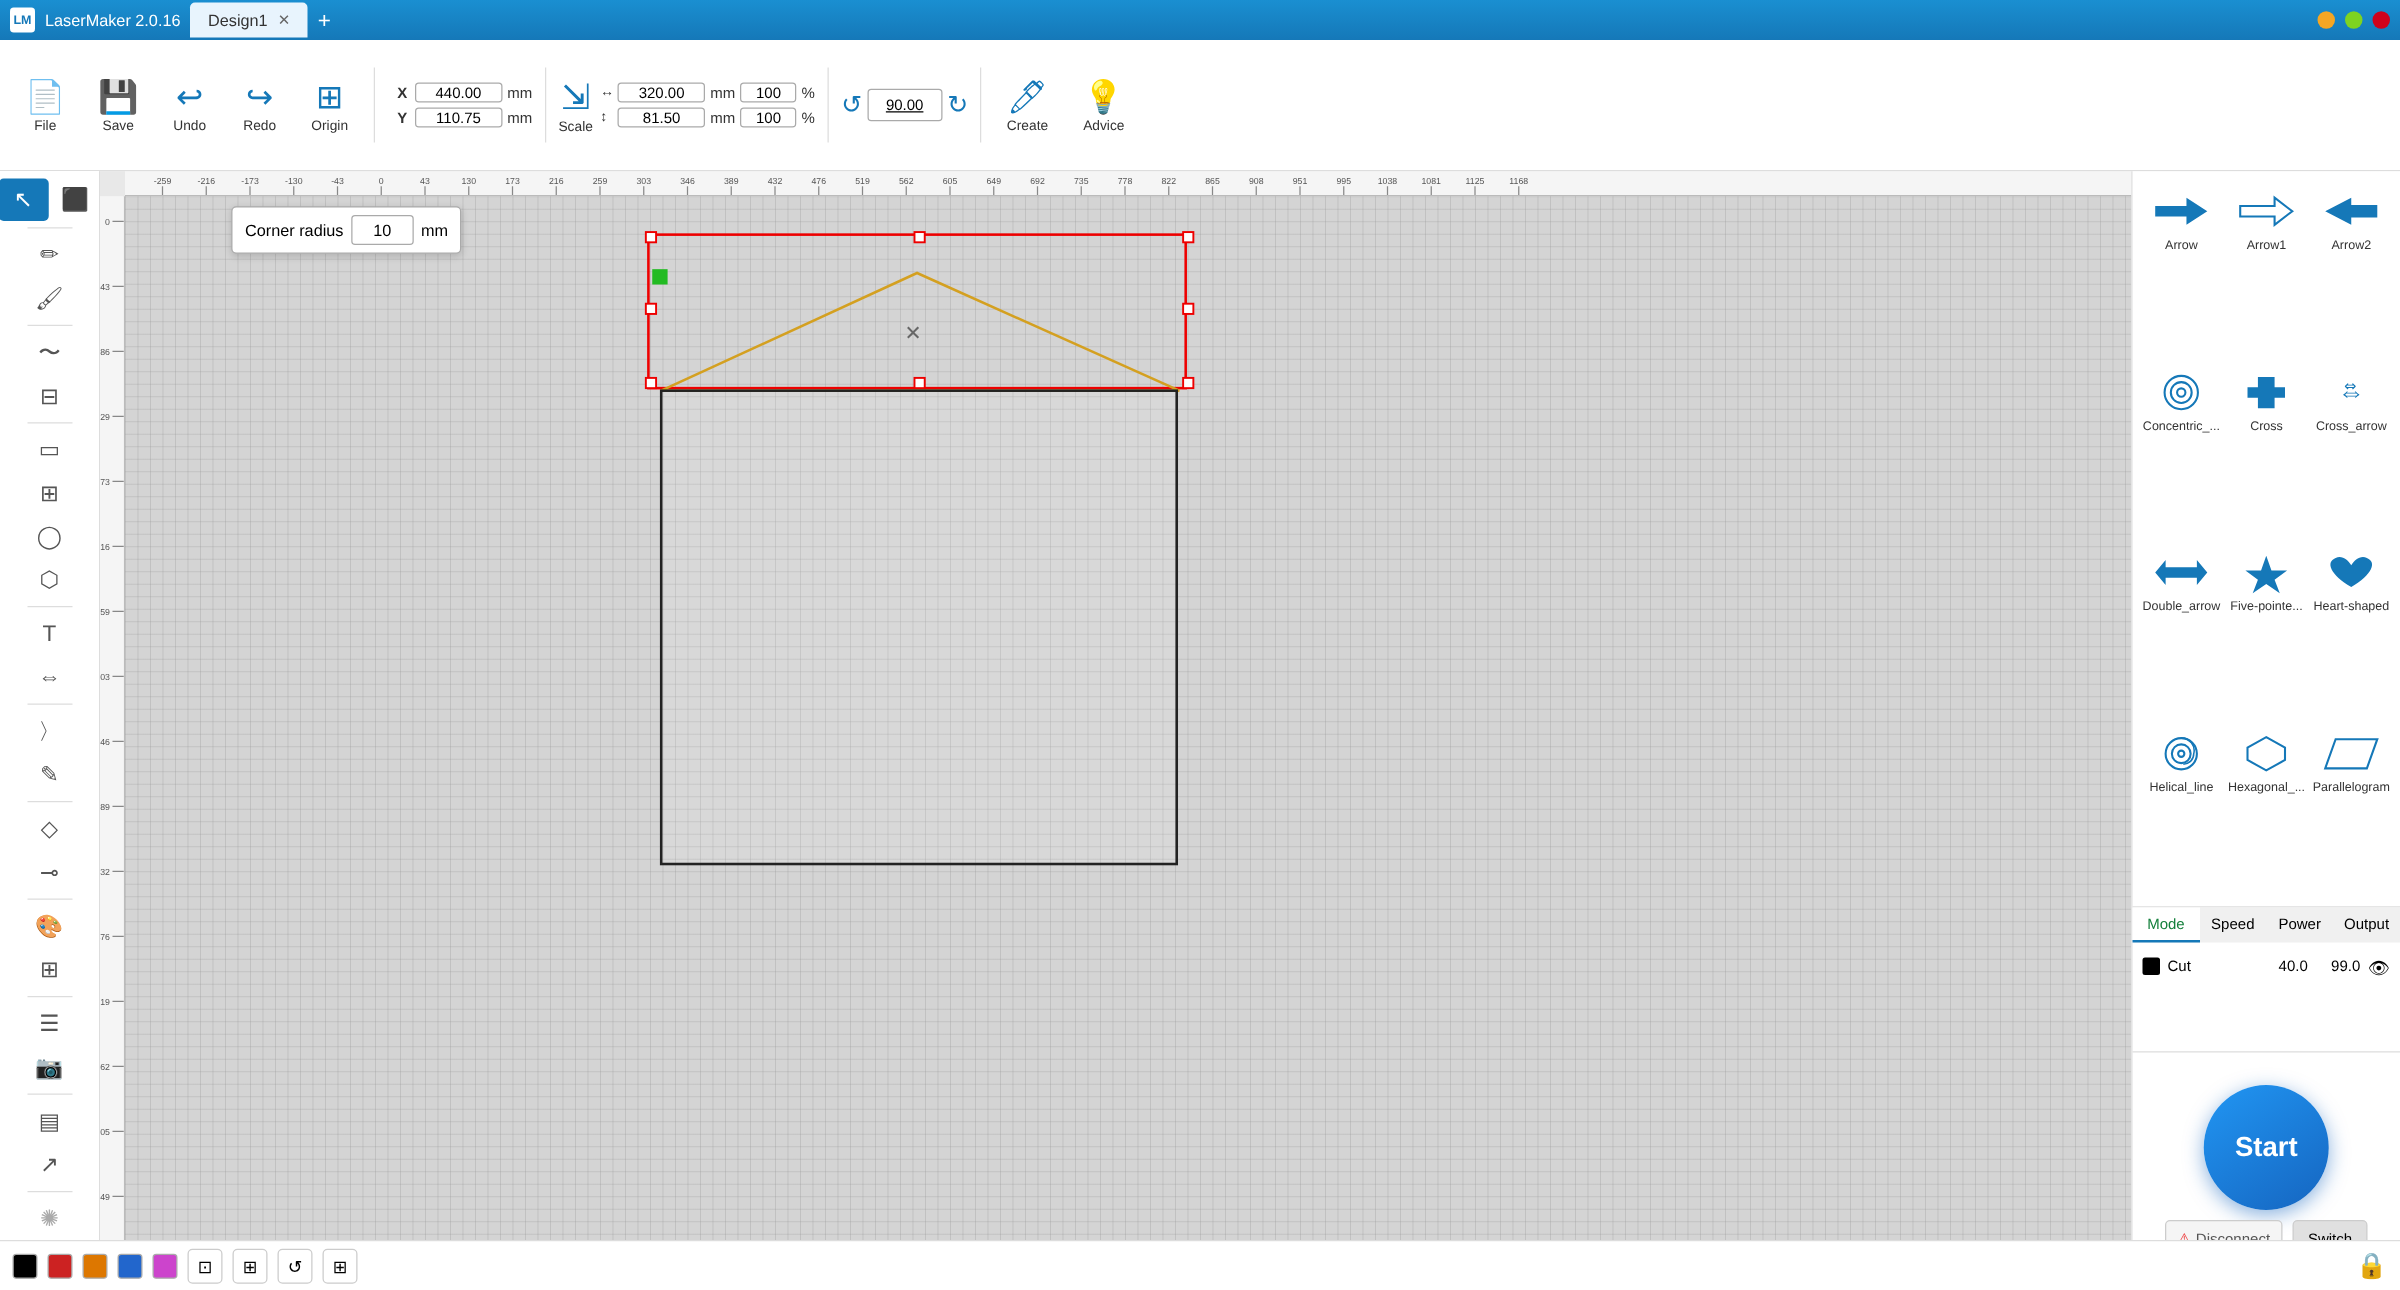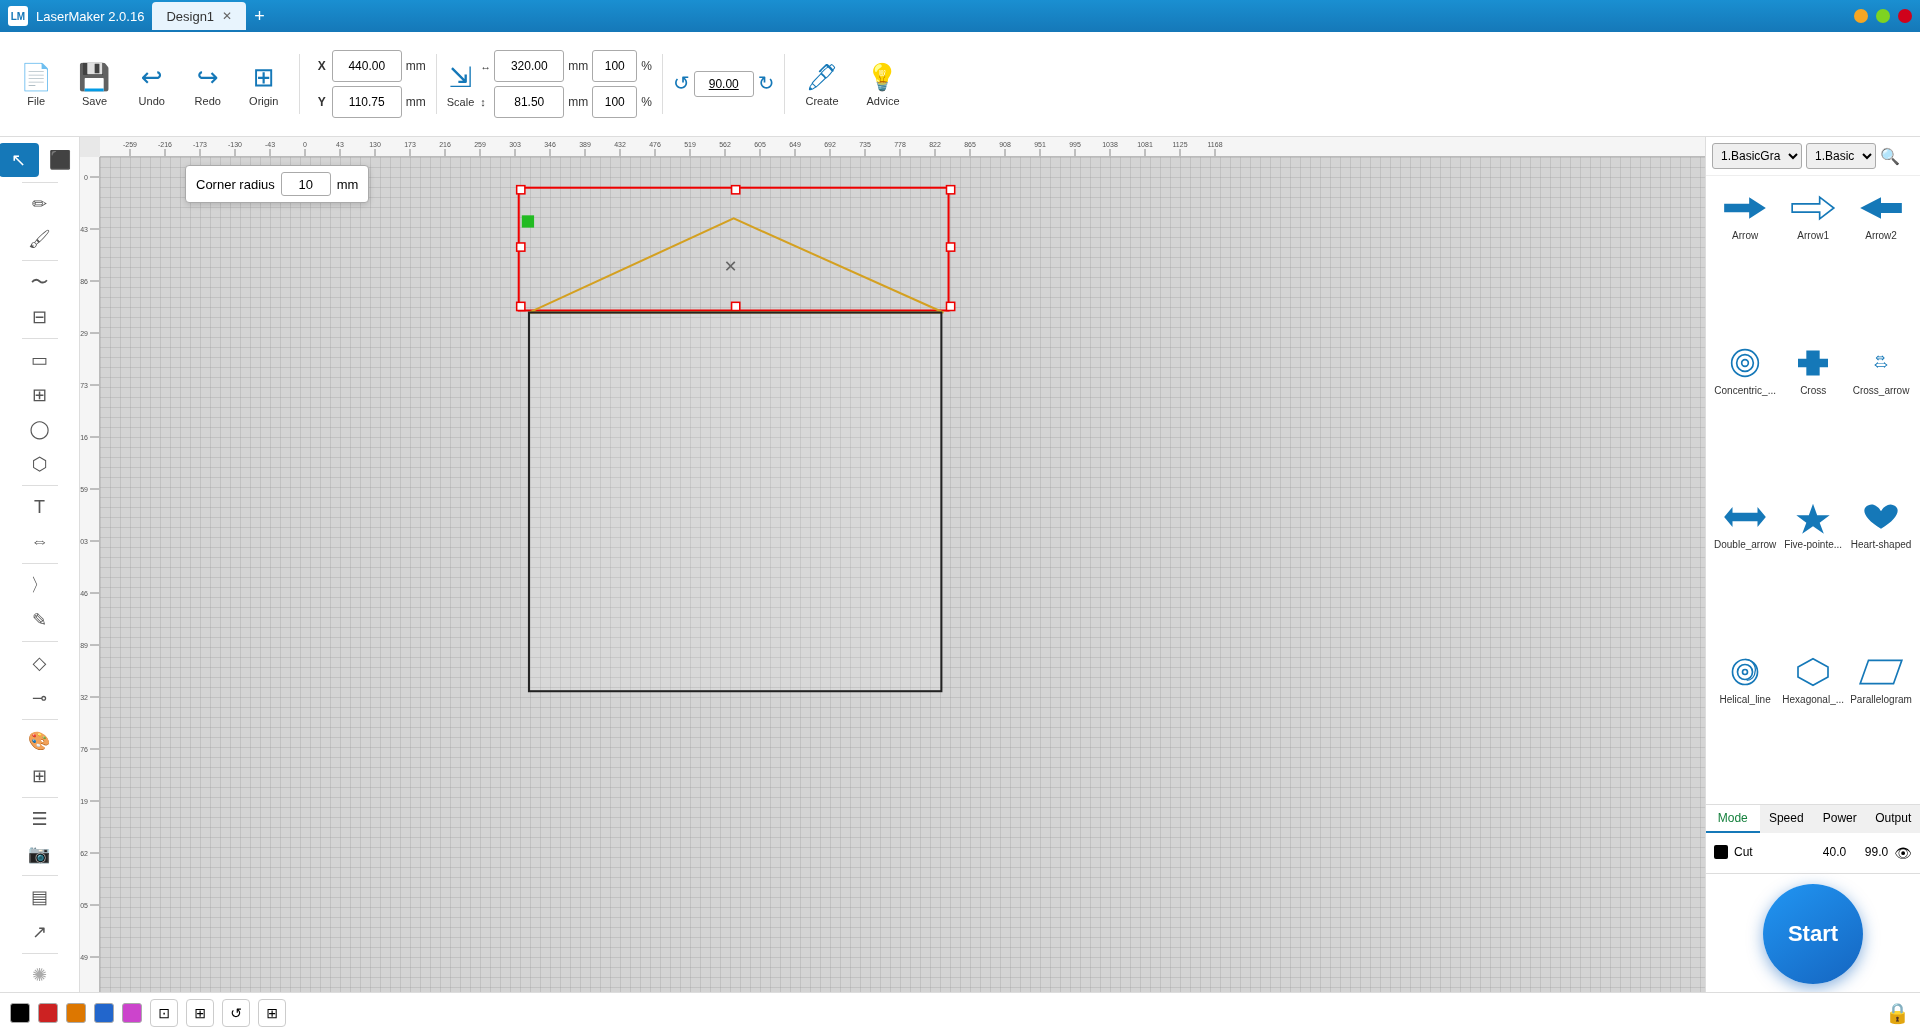--- a/index.html
+++ b/index.html
@@ -79,21 +79,21 @@
 
     
     .coord-area {
       display: flex; flex-direction: column; gap: 4px; margin-left: 8px;
     }
     .coord-row {
       display: flex; align-items: center; gap: 4px; font-size: 12px;
     }
     .coord-label { color: #333; width: 10px; font-weight: bold; }
     .coord-input {
-      width: 70px; height: 32px; border: 1px solid #aaa;
+      width: 70px; height: 16px; border: 1px solid #aaa;
       border-radius: 3px; padding: 0 4px; font-size: 12px; text-align: center;
     }
     .coord-unit { color: #333; font-size: 12px; }
 
     
     .scale-area {
       display: flex; flex-direction: column; align-items: center; gap: 2px;
     }
     .scale-icon { font-size: 28px; color: #1578b8; }
     .scale-label { font-size: 11px; color: #333; }
@@ -237,21 +237,21 @@
       font-size: 12px;
     }
     .layer-color { width: 14px; height: 14px; border-radius: 2px; }
     .layer-name { flex: 1; }
     .layer-val { width: 36px; text-align: right; }
     .layer-eye { font-size: 14px; cursor: pointer; }
 
     
     #start-area {
       border-top: 1px solid #ddd;
-      padding: 10px; display: flex; flex-direction: column; align-items: center; gap: 8px;
+      padding: 26px; display: flex; flex-direction: column; align-items: center; gap: 8px; margin-top: 47px;
     }
     #start-btn {
       width: 100px; height: 100px; border-radius: 50%;
       background: linear-gradient(145deg, #2196f3, #1565c0);
       color: white; font-size: 22px; font-weight: bold;
       border: none; cursor: pointer;
       display: flex; align-items: center; justify-content: center;
       box-shadow: 0 4px 15px rgba(21,101,192,0.5);
     }
     #disconnect-row {
@@ -587,29 +587,20 @@
         <polygon points="215,152 415,60 620,152" fill="none" stroke="#d4a020" stroke-width="2"></polygon>
 
         <text x="412" y="112" text-anchor="middle" font-size="16" fill="#666">✕</text>
 
         <rect x="215" y="152" width="403" height="370" fill="white" fill-opacity="0.1" stroke="#222" stroke-width="2"></rect>
       </svg>
     </div>
   </div>
 
   <div id="right-panel">
-    <div id="right-panel-top">
-      <select class="rp-select">
-        <option>1.BasicGra</option>
-      </select>
-      <select class="rp-select">
-        <option>1.Basic</option>
-      </select>
-      <span class="rp-search-icon">🔍</span>
-    </div>
 
     <div class="shape-grid">
 
       <div class="shape-cell">
         <svg viewBox="0 0 60 40">
           <polygon points="5,15 35,15 35,7 55,20 35,33 35,25 5,25" fill="#1578b8"></polygon>
         </svg>
         <span class="shape-name">Arrow</span>
       </div>
 

